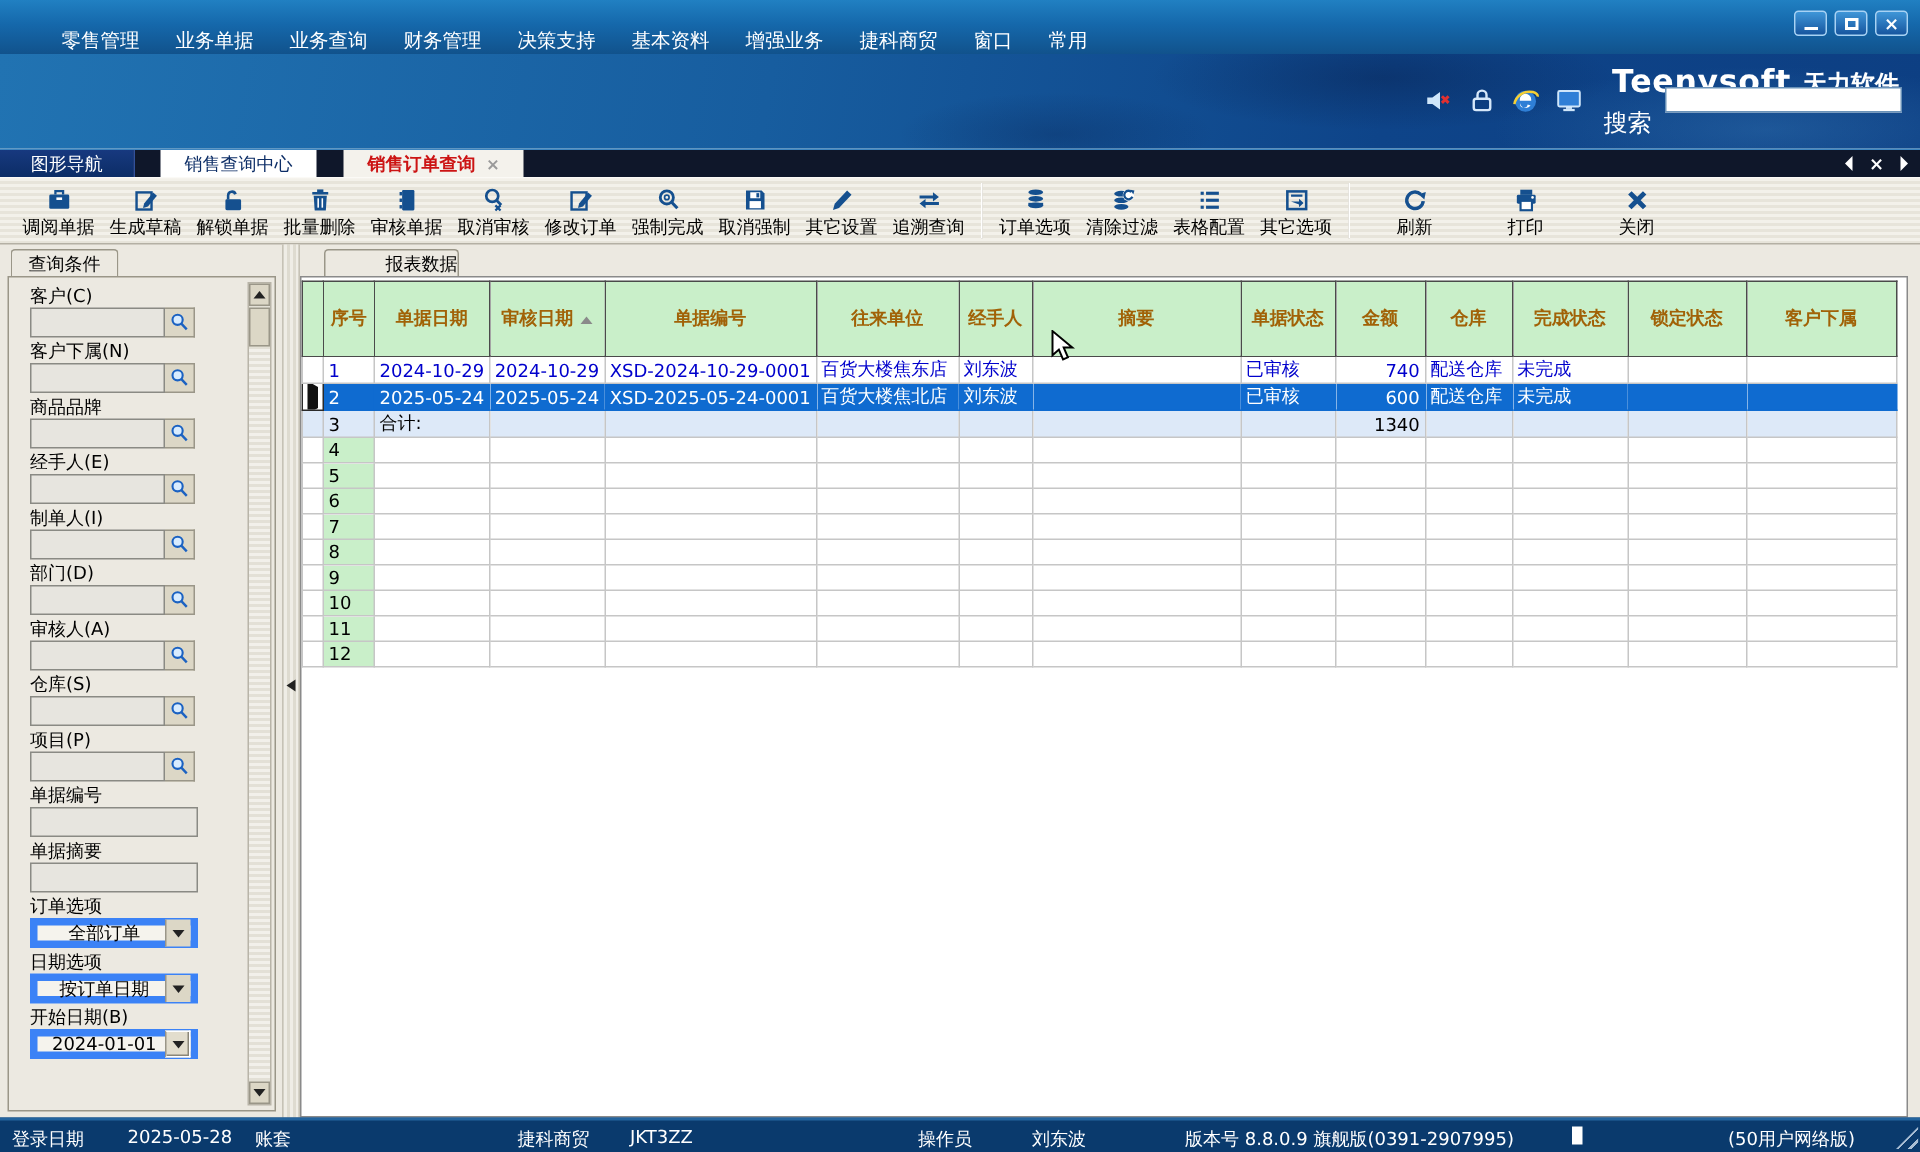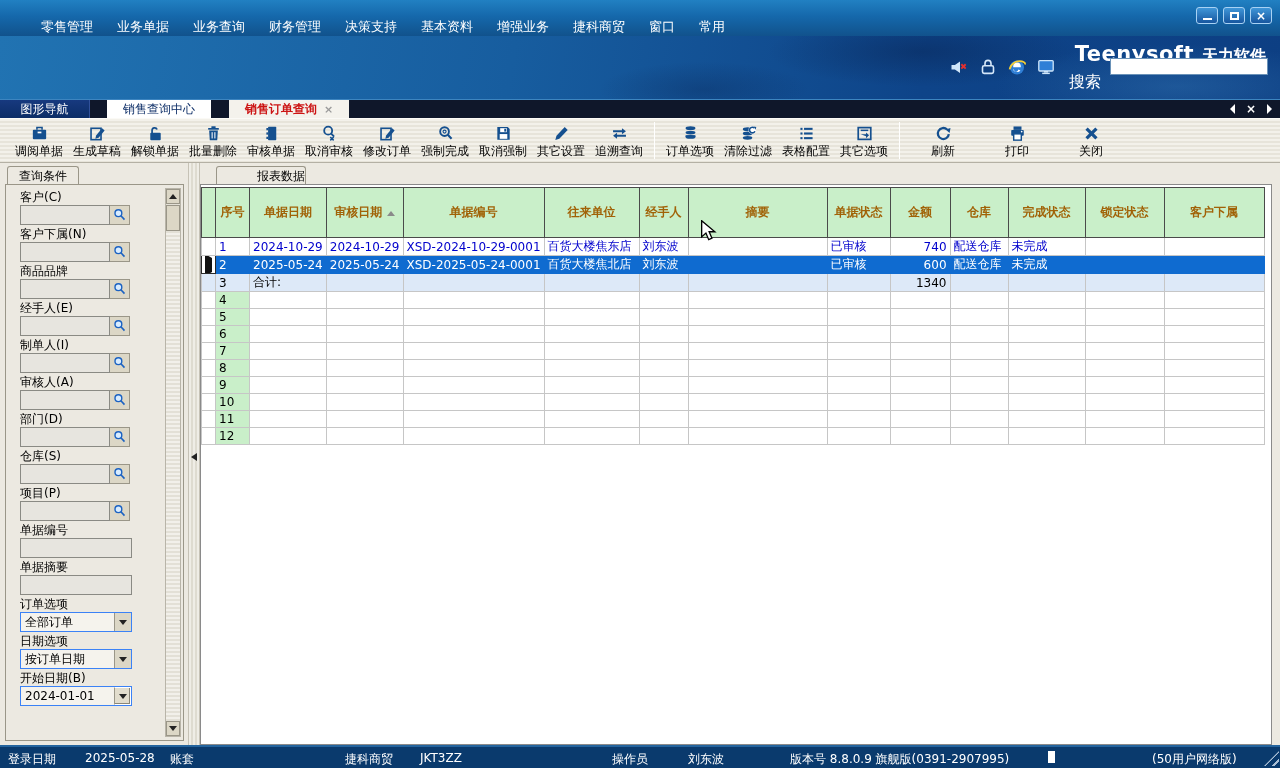--- a/index.html
+++ b/index.html
@@ -66,21 +66,21 @@
   .sidebar { width:188px; position:relative; }
   .side-tab { position:absolute; left:7px; top:3px; width:72px; height:19px; background:#ece9e1; border:1px solid #9a9688; border-bottom:none; border-radius:3px 3px 0 0; text-align:center; line-height:18px; color:#000; }
   .side-panel { position:absolute; left:5px; right:4px; top:21px; bottom:4px; border:1px solid #9a9688; background:#ece9e1; }
   .fields { position:absolute; left:3px; top:3px; right:21px; bottom:3px; overflow:hidden; }
   .fgroup { margin:2px 0 0 11px; }
   .fgroup .flabel { height:15px; line-height:15px; color:#000; }
   .frow { display:flex; height:20px; }
   .tinput { width:90px; height:20px; background:#e7e5df; border:1px solid #8a8a84; }
   .tinput.wide { width:112px; }
   .lkbtn { width:20px; height:20px; background:#dcd7c6; border:1px solid #9a9688; border-left:none; display:flex; align-items:center; justify-content:center; }
-  .combo { width:112px; height:20px; border:1px solid #3b82f6; background:#f5f3ed; display:flex; align-items:center; }
+  .combo { width:112px; height:20px; border:5px solid #3b82f6; background:#f5f3ed; display:flex; align-items:center;text-align:center; }
   .combo .cval { flex:1; padding-left:4px; white-space:nowrap; }
   .combo .cbtn { width:17px; height:18px; background:#dcd7c6; border-left:1px solid #9a9688; display:flex; align-items:center; justify-content:center; }
   .combo.classic .cbtn { background:#e2ddcd; border:1px solid #fff; border-left-color:#9a9688; box-shadow:inset -1px -1px 0 #8a8678; }
   .tri-d { width:0; height:0; border:4px solid transparent; border-top:5px solid #222; margin-top:4px; }
   .vscroll { position:absolute; right:2px; top:3px; bottom:3px; width:16px; background:repeating-linear-gradient(180deg,#f2f0ea 0 2px,#e3e0d6 2px 4px); border:1px solid #b8b4a8; }
   .sbtn { position:absolute; left:0; width:14px; height:15px; background:#dcd7c6; border:1px solid #9a9688; display:flex; align-items:center; justify-content:center; }
   .sbtn.up { top:0; } .sbtn.down { bottom:0; }
   .tri-u8 { width:0; height:0; border:4px solid transparent; border-bottom:5px solid #222; margin-bottom:4px; }
   .tri-d8 { width:0; height:0; border:4px solid transparent; border-top:5px solid #222; margin-top:4px; }
   .sthumb { position:absolute; left:0; top:16px; width:14px; height:26px; background:#dcd7c6; border:1px solid #9a9688; }
@@ -409,33 +409,33 @@
               <input class="tinput" value="" style="">
             <span class="lkbtn">
                 <svg width="14" height="14" viewBox="0 0 14 14">
                   <circle cx="5.4" cy="5.2" r="3.4" fill="#d8ecff" stroke="#1b62c2" stroke-width="1.4"></circle>
                   <path d="M7.9 7.8l3.6 3.8" stroke="#1b62c2" stroke-width="1.6"></path>
                 </svg>
               </span>
             </div>
         </div>
         <div class="fgroup">
+          <div class="flabel">部门(D)</div>
+          <div class="frow">
+              <input class="tinput" value="" style="">
+            <span class="lkbtn">
+                <svg width="14" height="14" viewBox="0 0 14 14">
+                  <circle cx="5.4" cy="5.2" r="3.4" fill="#d8ecff" stroke="#1b62c2" stroke-width="1.4"></circle>
+                  <path d="M7.9 7.8l3.6 3.8" stroke="#1b62c2" stroke-width="1.6"></path>
+                </svg>
+              </span>
+            </div>
+        </div>
+        <div class="fgroup">
           <div class="flabel">审核人(A)</div>
-          <div class="frow">
-              <input class="tinput" value="" style="">
-            <span class="lkbtn">
-                <svg width="14" height="14" viewBox="0 0 14 14">
-                  <circle cx="5.4" cy="5.2" r="3.4" fill="#d8ecff" stroke="#1b62c2" stroke-width="1.4"></circle>
-                  <path d="M7.9 7.8l3.6 3.8" stroke="#1b62c2" stroke-width="1.6"></path>
-                </svg>
-              </span>
-            </div>
-        </div>
-        <div class="fgroup">
-          <div class="flabel">部门(D)</div>
           <div class="frow">
               <input class="tinput" value="" style="">
             <span class="lkbtn">
                 <svg width="14" height="14" viewBox="0 0 14 14">
                   <circle cx="5.4" cy="5.2" r="3.4" fill="#d8ecff" stroke="#1b62c2" stroke-width="1.4"></circle>
                   <path d="M7.9 7.8l3.6 3.8" stroke="#1b62c2" stroke-width="1.6"></path>
                 </svg>
               </span>
             </div>
         </div>

